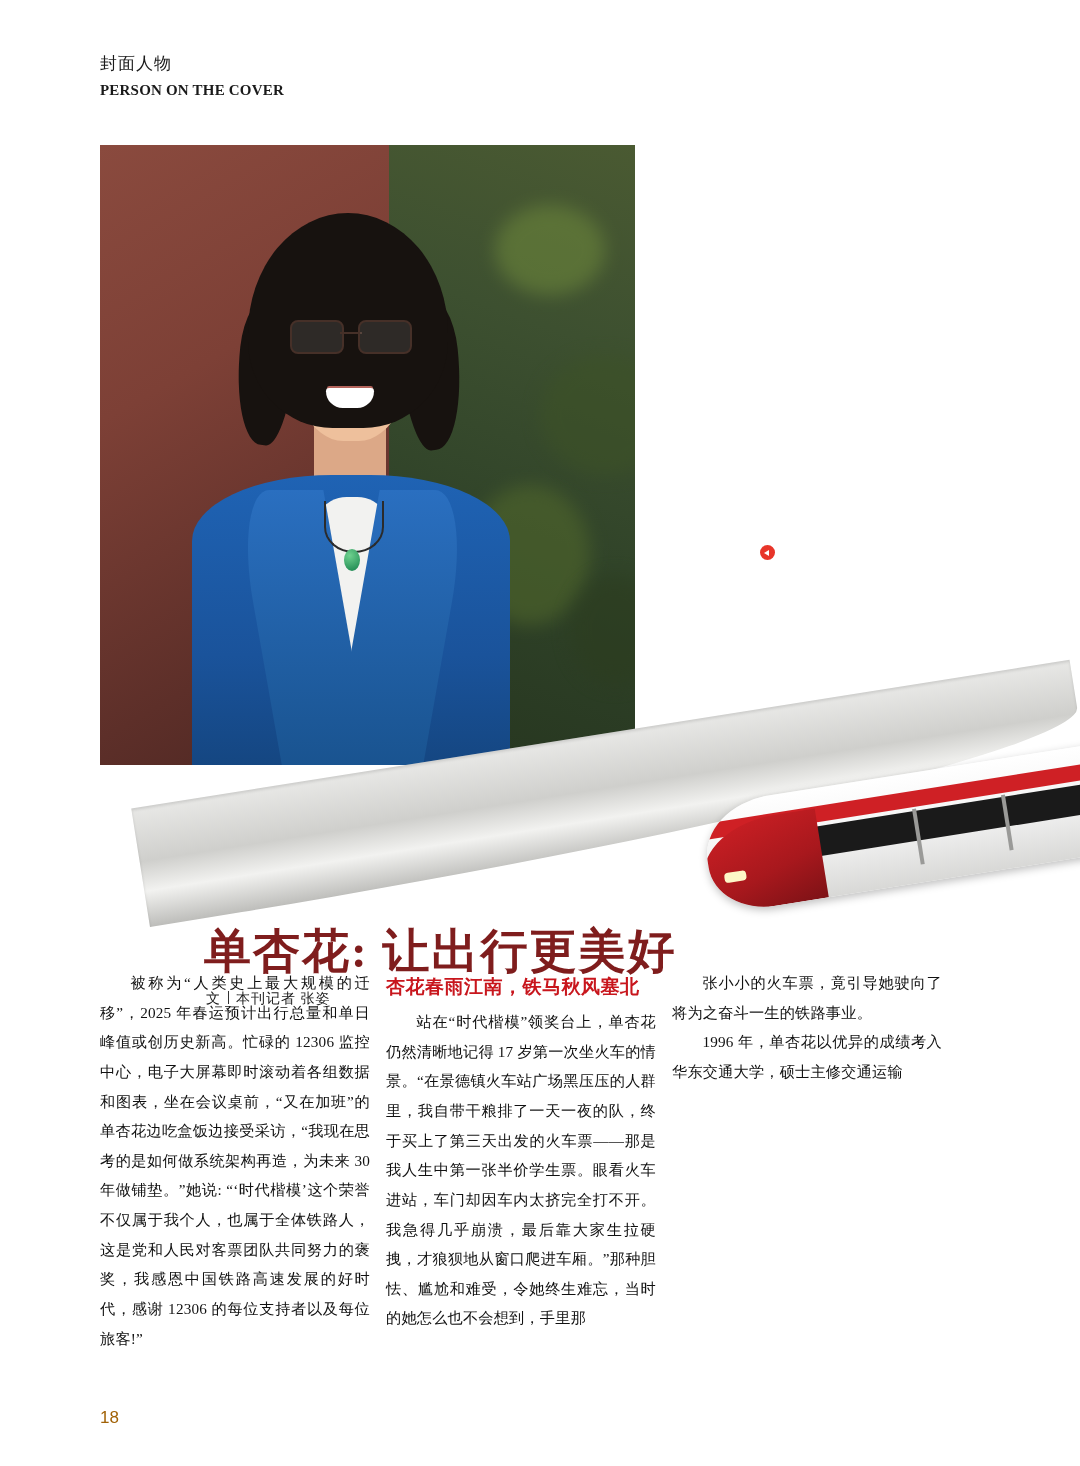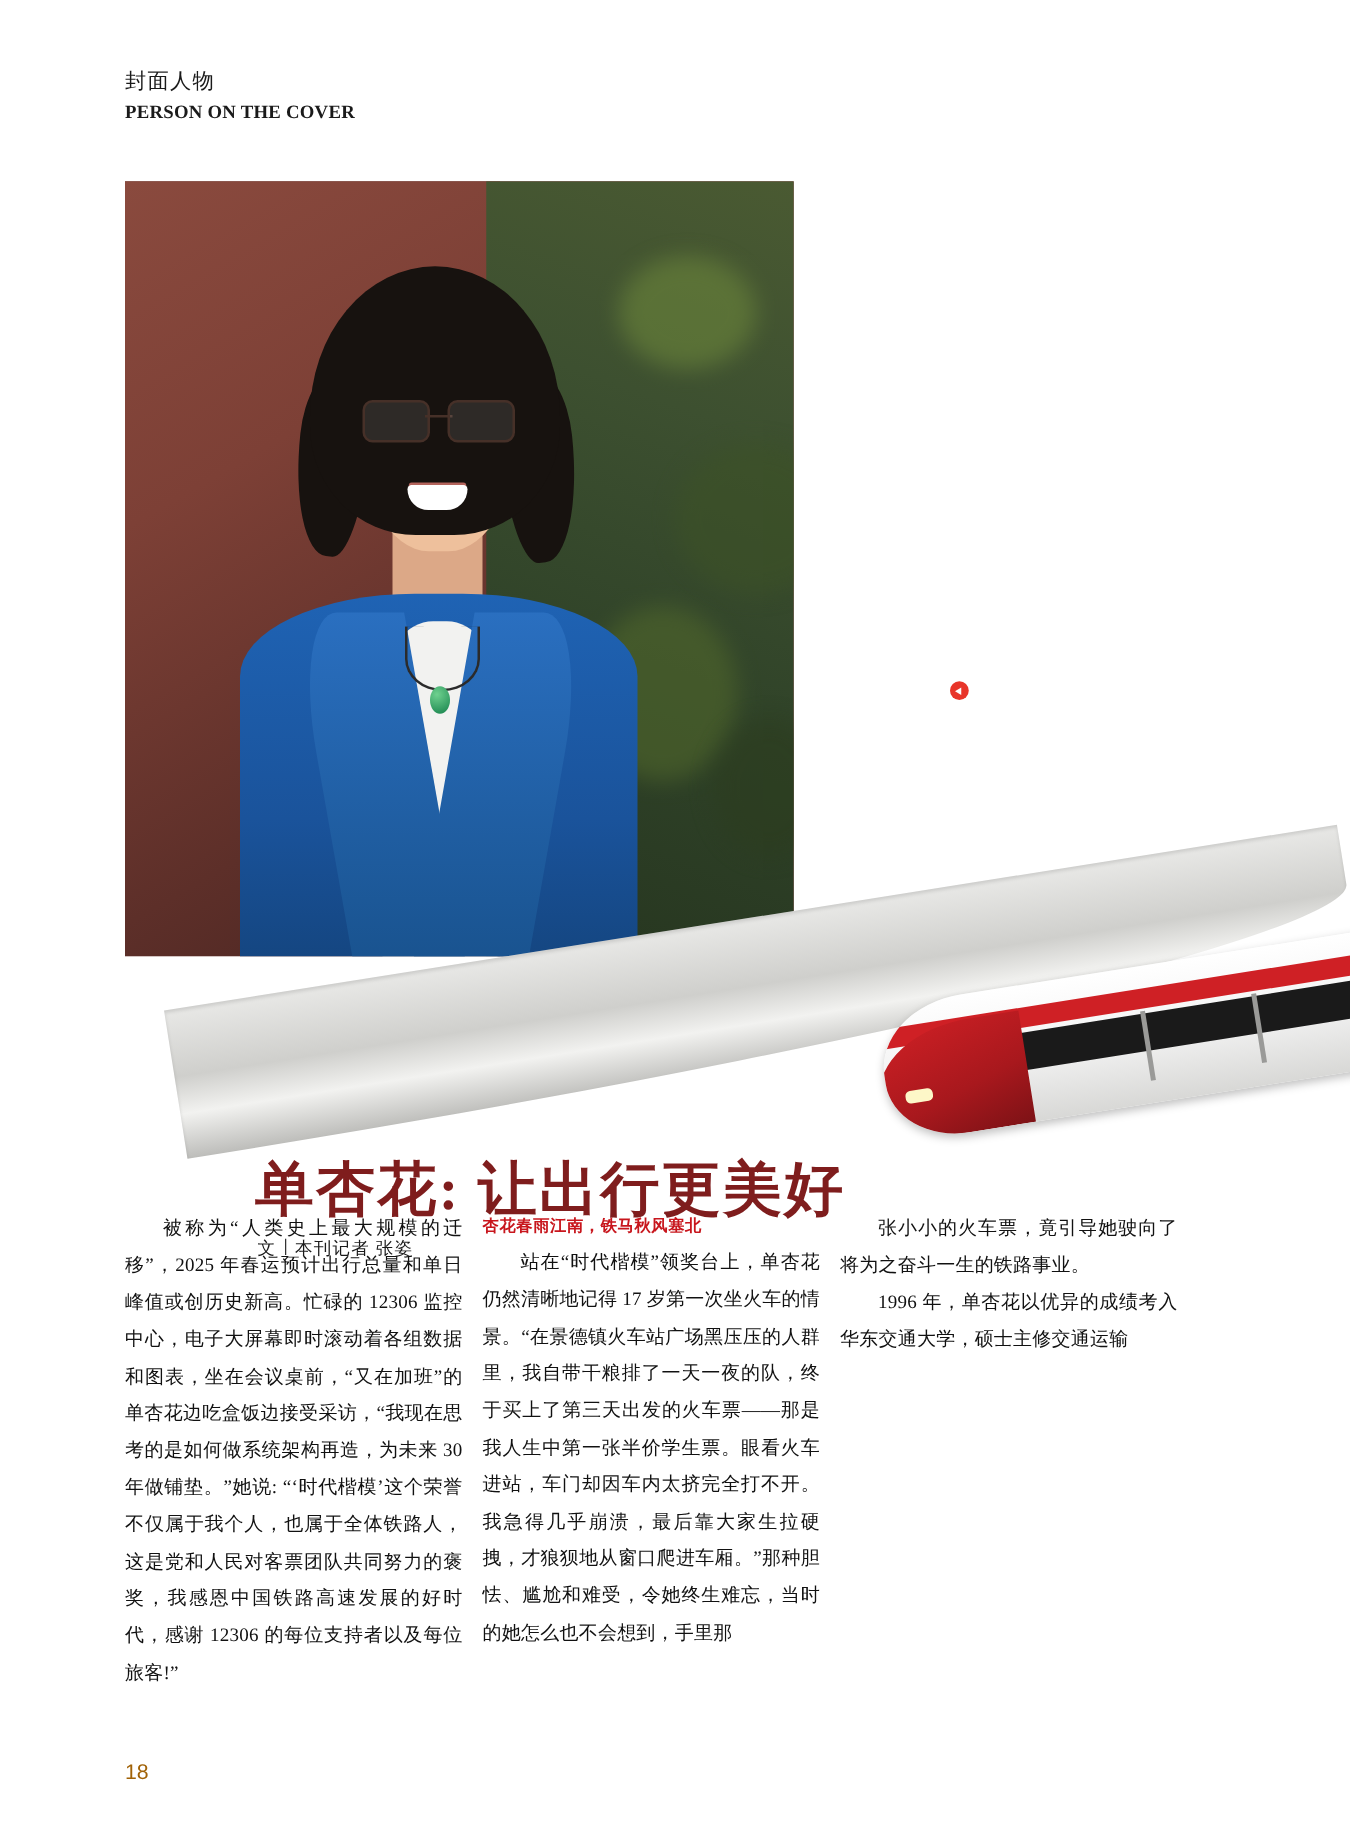--- a/index.html
+++ b/index.html
@@ -15,21 +15,21 @@
     overflow: hidden;
   }
 
   
   .header {
     position: absolute;
     left: 100px;
     top: 52px;
   }
   .header .cn {
-    font-family: Liberation Serif, serif;
+    font-family: Liberation Mono, monospace;
     font-size: 17px;
     color: #1a1a1a;
     letter-spacing: 1px;
     line-height: 1.5;
   }
   .header .en {
     font-family: "Liberation Serif", serif;
     font-size: 15px;
     color: #1a1a1a;
     letter-spacing: 0.2px;
@@ -286,21 +286,21 @@
     line-height: 1.95;
     color: #111;
     text-align: justify;
     letter-spacing: .2px;
   }
   .col p { margin: 0; text-indent: 2em; }
   .col p + p { margin-top: 0; }
   .subhead {
     color: #c8161d;
     font-weight: 700;
-    font-size: 13px;
+    font-size: 19px;
     margin: 0 0 2px 0 !important;
     text-indent: 0 !important;
     letter-spacing: .5px;
   }
 
   
   .page-number {
     position: absolute;
     left: 100px;
     top: 1408px;

